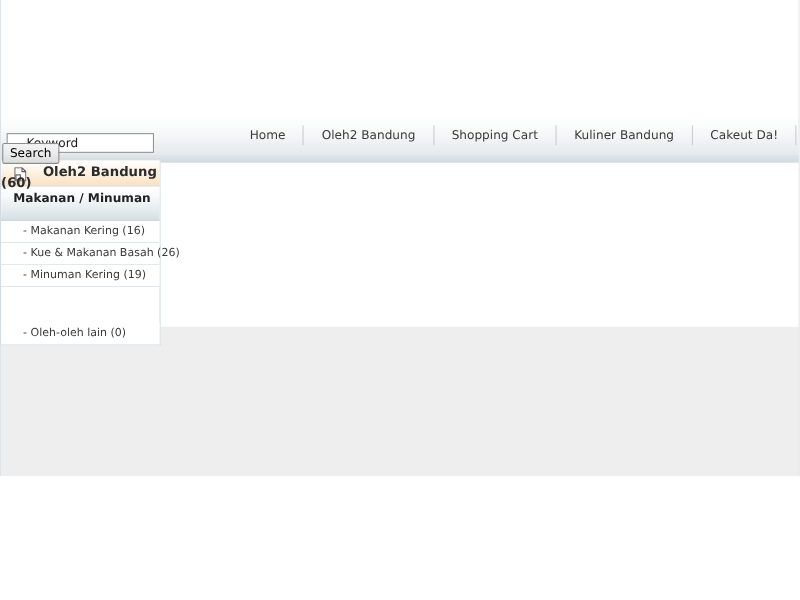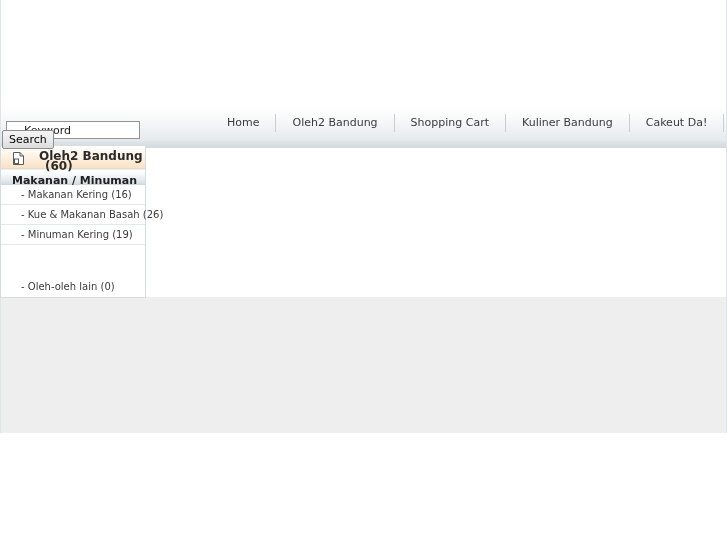--- a/index.html
+++ b/index.html
@@ -174,32 +174,31 @@
     color: #2b2b2b;
     white-space: nowrap;
   }
   .side-title .title-count {
     position: absolute;
     left: 0px;
     top: 13px;
     font-size: 12px;
     font-weight: bold;
     color: #2b2b2b;
-    margin-left: 44px;
   }
   .broken-img {
     position: absolute;
     left: 12px;
     top: 6px;
     width: 11px;
     height: 13px;
   }
 
   .cat-header {
-    height: 16px;
+    height: 32px;
     line-height: 21px;
     padding-left: 11px;
     font-size: 11px;
     font-weight: bold;
     color: #222222;
     background: linear-gradient(to bottom, #ffffff 0%, #f7f9fa 30%, #e3e9ed 75%, #d6dee3 100%);
     border-top: 1px solid #e9eef1;
     border-bottom: 1px solid #cfd7dd;
     box-sizing: border-box;
     cursor: pointer;

